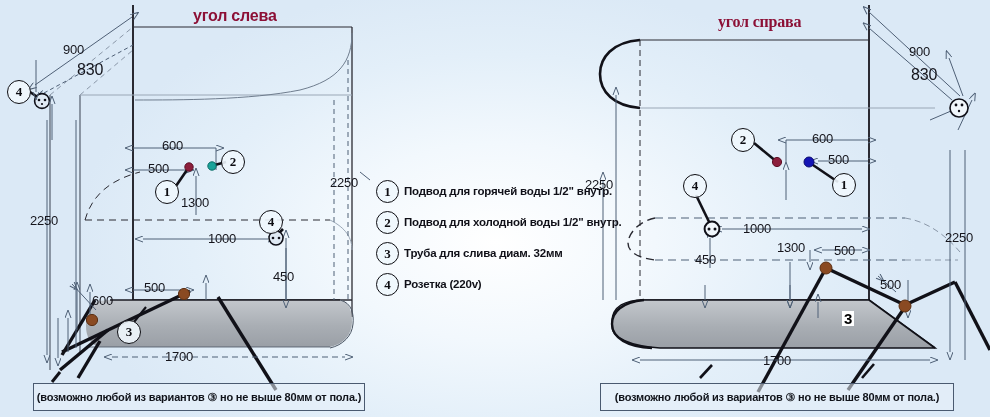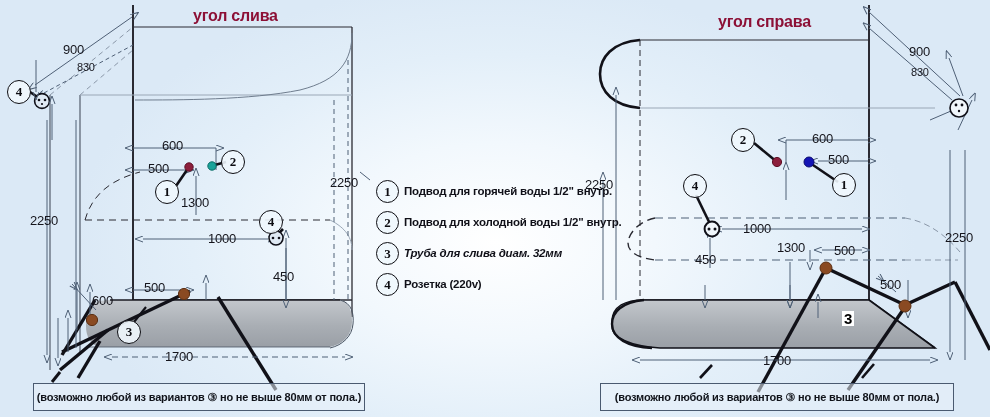--- a/index.html
+++ b/index.html
@@ -16,21 +16,21 @@
   .lbl{
     position:absolute;
     font-family:"Liberation Sans", sans-serif;
     font-weight:normal;
     color:#15151c;
     white-space:nowrap;
     line-height:1;
     letter-spacing:-0.2px;
   }
   .dim{font-size:13px;}
-  .dim-sm{font-size:11px;}
+  .dim-sm{font-size:16px;}
   .title{
     font-size:16px;font-weight:bold;color:#8c1036;
   }
   .legend-txt{
     font-size:11.5px;font-weight:bold;color:#101018;
   }
   .note-box{
     position:absolute;
     border:1px solid #4a5a70;
     background:rgba(232,241,250,0.55);
@@ -274,22 +274,22 @@
 
       <line x1="700" y1="378" x2="712" y2="365" stroke="#111118" stroke-width="2.6"></line>
       <line x1="862" y1="378" x2="874" y2="364" stroke="#111118" stroke-width="2.6"></line>
     </g>
 
     <g>
       <line x1="370" y1="180" x2="360" y2="172" stroke="#4f6076" stroke-width="1"></line>
     </g>
   </svg>
 
-  <div class="lbl title" style="left:193px;top:8px;">угол слива</div>
-  <div class="lbl title" style="left:718px;top:14px;">угол справа</div>
+  <div class="lbl title" style="left:193px;top:8px;">угол слева</div>
+  <div class="lbl title" style="left:718px;top:14px;font-family:Liberation Serif, serif;">угол справа</div>
 
   <div class="lbl dim" style="left:63px;top:43px;">900</div>
   <div class="lbl dim-sm" style="left:77px;top:62px;">830</div>
   <div class="lbl dim" style="left:162px;top:139px;">600</div>
   <div class="lbl dim" style="left:148px;top:162px;">500</div>
   <div class="lbl dim" style="left:181px;top:196px;">1300</div>
   <div class="lbl dim" style="left:330px;top:176px;">2250</div>
   <div class="lbl dim" style="left:30px;top:214px;">2250</div>
   <div class="lbl dim" style="left:208px;top:232px;">1000</div>
   <div class="lbl dim" style="left:273px;top:270px;">450</div>
@@ -304,21 +304,21 @@
   <div class="circnum" style="left:117px;top:320px;width:22px;height:22px;">3</div>
 
   <div>
     <div class="circnum" style="left:376px;top:180px;width:21px;height:21px;">1</div>
     <div class="lbl legend-txt" style="left:404px;top:186px;">Подвод для горячей воды 1/2" внутр.</div>
 
     <div class="circnum" style="left:376px;top:211px;width:21px;height:21px;">2</div>
     <div class="lbl legend-txt" style="left:404px;top:217px;">Подвод для холодной воды 1/2" внутр.</div>
 
     <div class="circnum" style="left:376px;top:242px;width:21px;height:21px;">3</div>
-    <div class="lbl legend-txt" style="left:404px;top:248px;font-style:italic;">Труба для слива диам. 32мм</div>
+    <div class="lbl legend-txt" style="left:404px;top:248px;">Труба для слива диам. 32мм</div>
 
     <div class="circnum" style="left:376px;top:273px;width:21px;height:21px;">4</div>
     <div class="lbl legend-txt" style="left:404px;top:279px;">Розетка (220v)</div>
   </div>
 
   <div class="lbl dim" style="left:909px;top:45px;">900</div>
   <div class="lbl dim-sm" style="left:911px;top:67px;">830</div>
   <div class="lbl dim" style="left:812px;top:132px;">600</div>
   <div class="lbl dim" style="left:828px;top:153px;">500</div>
   <div class="lbl dim" style="left:585px;top:178px;">2250</div>

